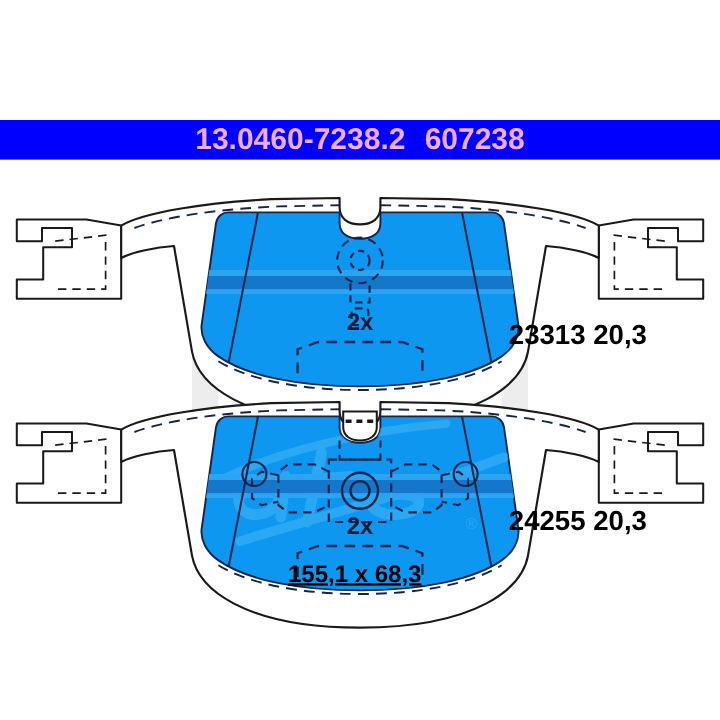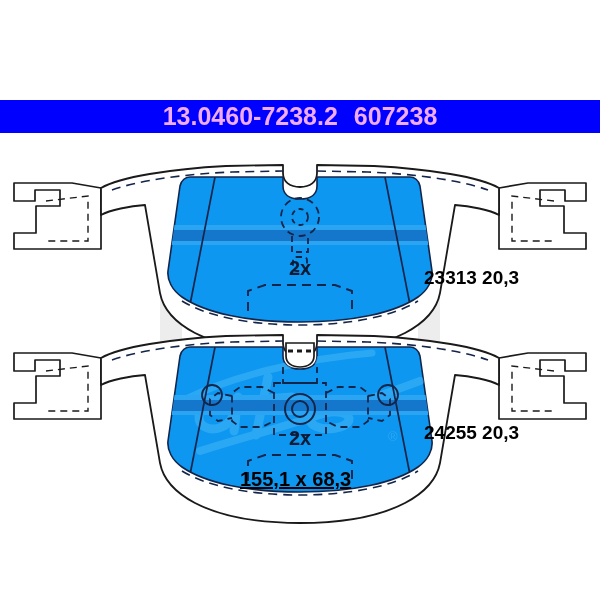--- a/index.html
+++ b/index.html
@@ -51,21 +51,21 @@
     height: 400px;
     margin-top: 20px;
   }
   #drawing svg { display: block; }
 
   
   .callout {
     position: absolute;
     font-family: "Liberation Sans", sans-serif;
     font-weight: bold;
-    font-size: 19px;
+    font-size: 23px;
     color: #000000;
     white-space: pre;
     line-height: 1;
   }
   #label-top-ref   { left: 424px; top: 268px; }
   #label-bot-ref   { left: 424px; top: 423px; }
   #label-dimension { left: 240px; top: 469px; font-size: 20px; text-decoration: underline; }
 </style>
 </head>
 <body>

